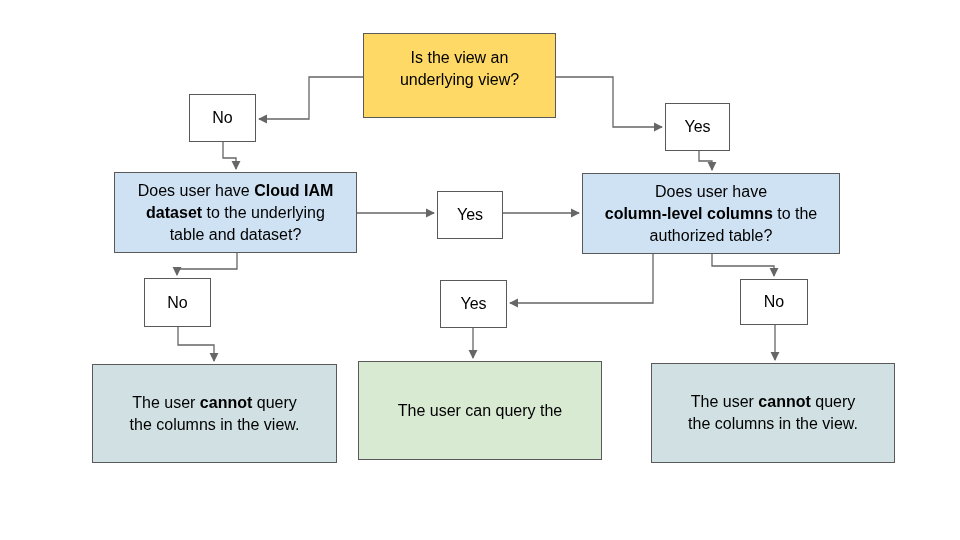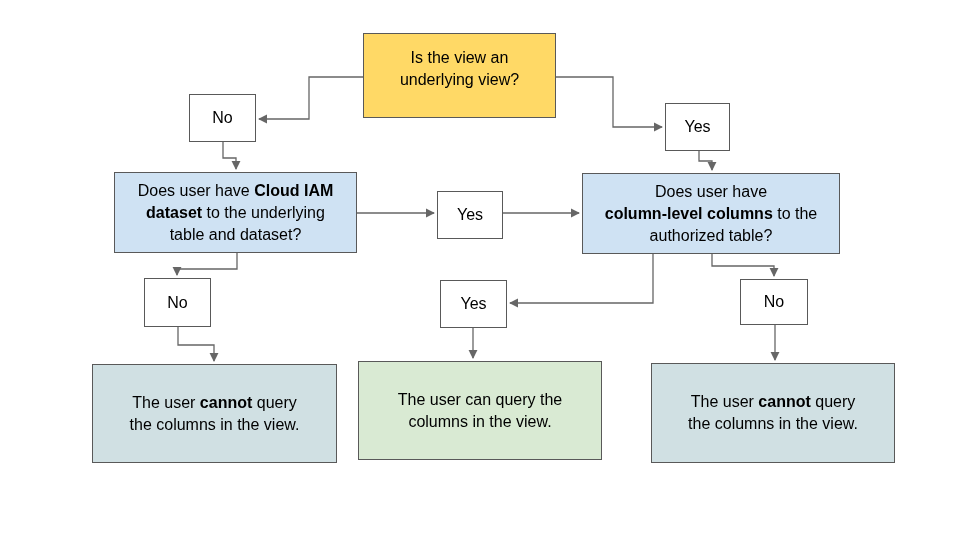--- a/index.html
+++ b/index.html
@@ -86,20 +86,20 @@
 
   <div class="node small-box" style="left: 440px; top: 280px; width: 67px; height: 48px; background-color: rgb(255, 255, 255);">Yes</div>
 
   <div class="node small-box" style="left: 740px; top: 279px; width: 68px; height: 46px; background-color: rgb(255, 255, 255);">No</div>
 
   <div class="node" style="left: 92px; top: 364px; width: 245px; height: 99px; background-color: rgb(208, 224, 227);">
       <div><span>The user </span><b>cannot</b><span> query</span><br><span>the columns in the view.</span></div>
     </div>
 
   <div class="node" style="left: 358px; top: 361px; width: 244px; height: 99px; background-color: rgb(217, 234, 211);">
-      <div><span>The user can query the</span><br><span>columns in the view.</span></div>
+      <div><span>The user can query the</span><br></div>
     </div>
 
   <div class="node" style="left: 651px; top: 363px; width: 244px; height: 100px; background-color: rgb(208, 224, 227);">
       <div><span>The user </span><b>cannot</b><span> query</span><br><span>the columns in the view.</span></div>
     </div>
 
 </div>
 
 </body></html>

